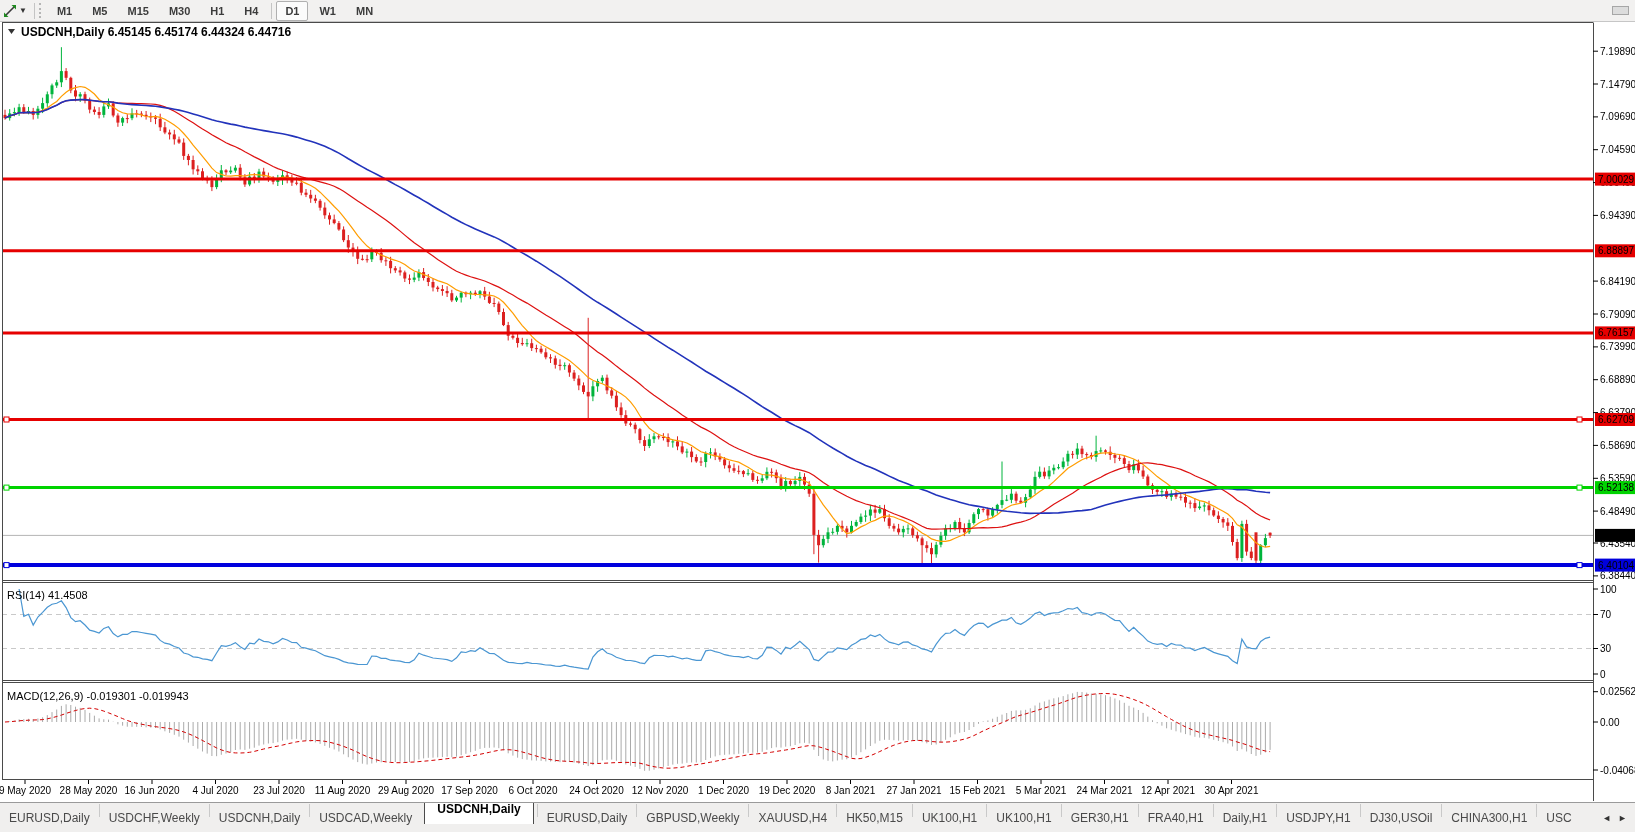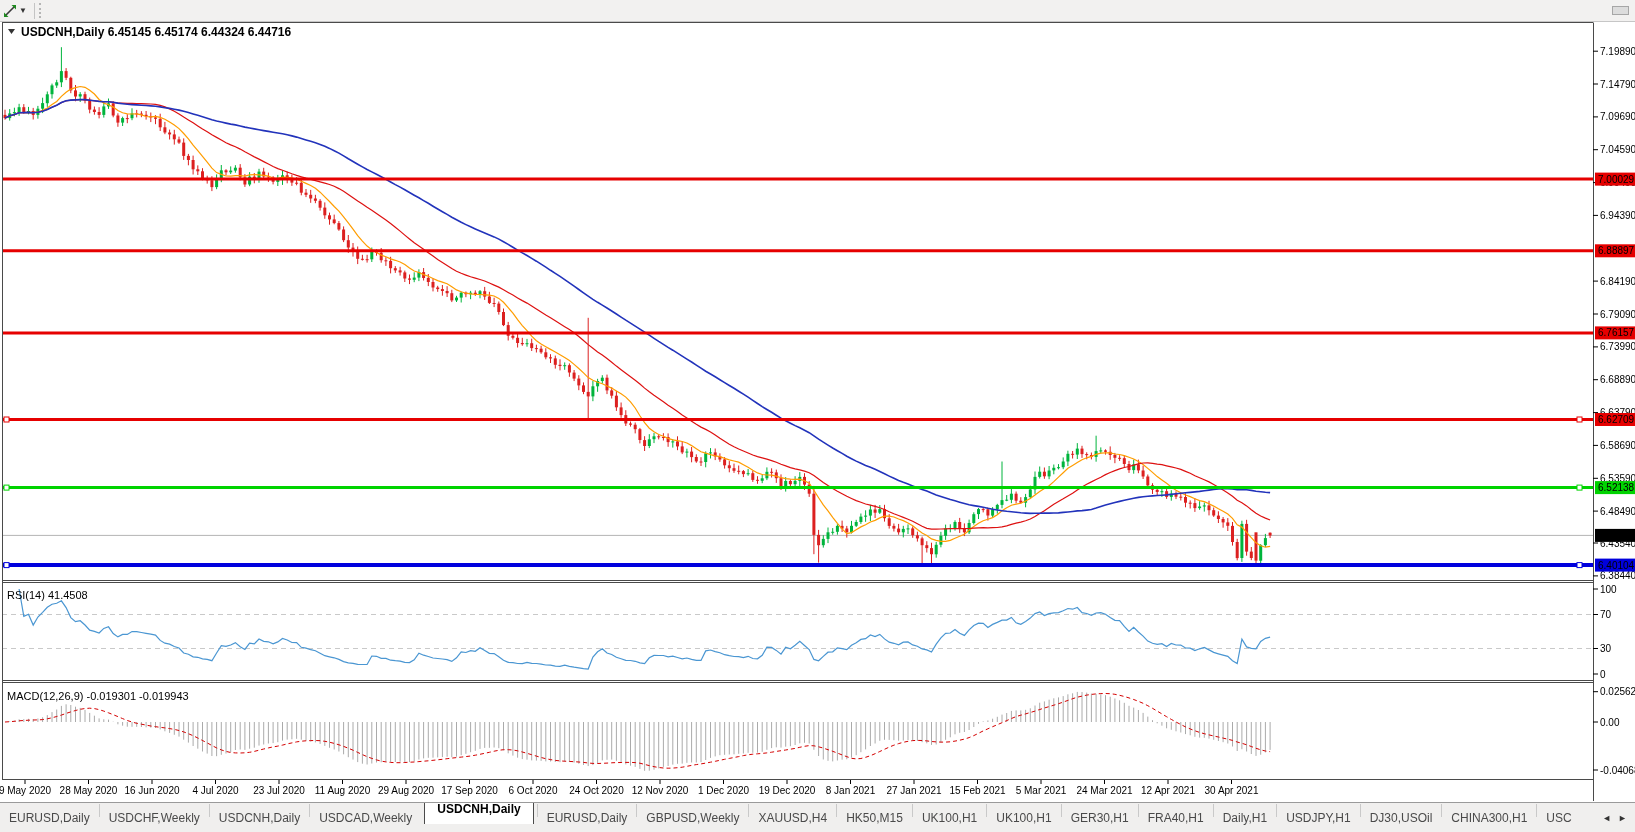--- a/index.html
+++ b/index.html
@@ -39,20 +39,32 @@
   <span class="tool-icon">
     <svg width="14" height="14" viewBox="0 0 14 14">
       <line x1="2" y1="12" x2="12" y2="2" stroke="#3a3a3a" stroke-width="1.6"></line>
       <polygon points="1,13 1,8.5 5.5,13" fill="#1f8a1f"></polygon>
       <polygon points="13,1 13,5.5 8.5,1" fill="#1f8a1f"></polygon>
     </svg>
   </span>
   <span class="caret">▼</span>
   <span class="vsep"></span>
   <span class="grip"></span>
+  <span id="tf-buttons" style="display:flex;align-items:center">
+      <span class="tf-btn">M1</span>
+      <span class="tf-btn">M5</span>
+      <span class="tf-btn">M15</span>
+      <span class="tf-btn">M30</span>
+      <span class="tf-btn">H1</span>
+      <span class="tf-btn">H4</span>
+      <span class="vsep"></span>
+      <span class="tf-btn active">D1</span>
+      <span class="tf-btn">W1</span>
+      <span class="tf-btn">MN</span>
+    </span>
   <span class="win-artifact"></span>
 </div>
 
 <svg id="chart-svg" width="1635" height="780" viewBox="0 0 1635 780">
   <g id="gen">
       <line x1="2" x2="1593" y1="513.4" y2="513.4" stroke="#b4b4b4" stroke-width="1"></line>
       <g>
         <line x1="5.0" y1="87.7" x2="5.0" y2="97.7" stroke="#dc2020" stroke-width="1"></line>
         <rect x="3.5" y="92.9" width="3" height="3.2" fill="#dc2020"></rect>
         <line x1="9.7" y1="87.1" x2="9.7" y2="98.6" stroke="#00b43c" stroke-width="1"></line>

